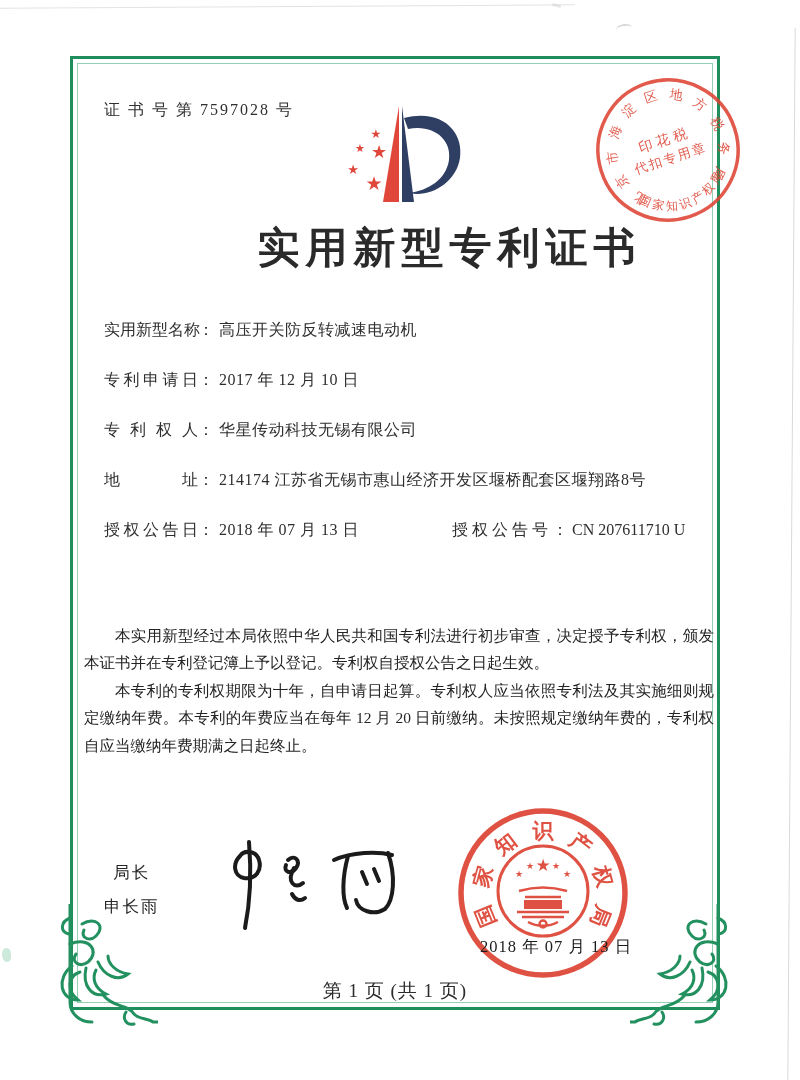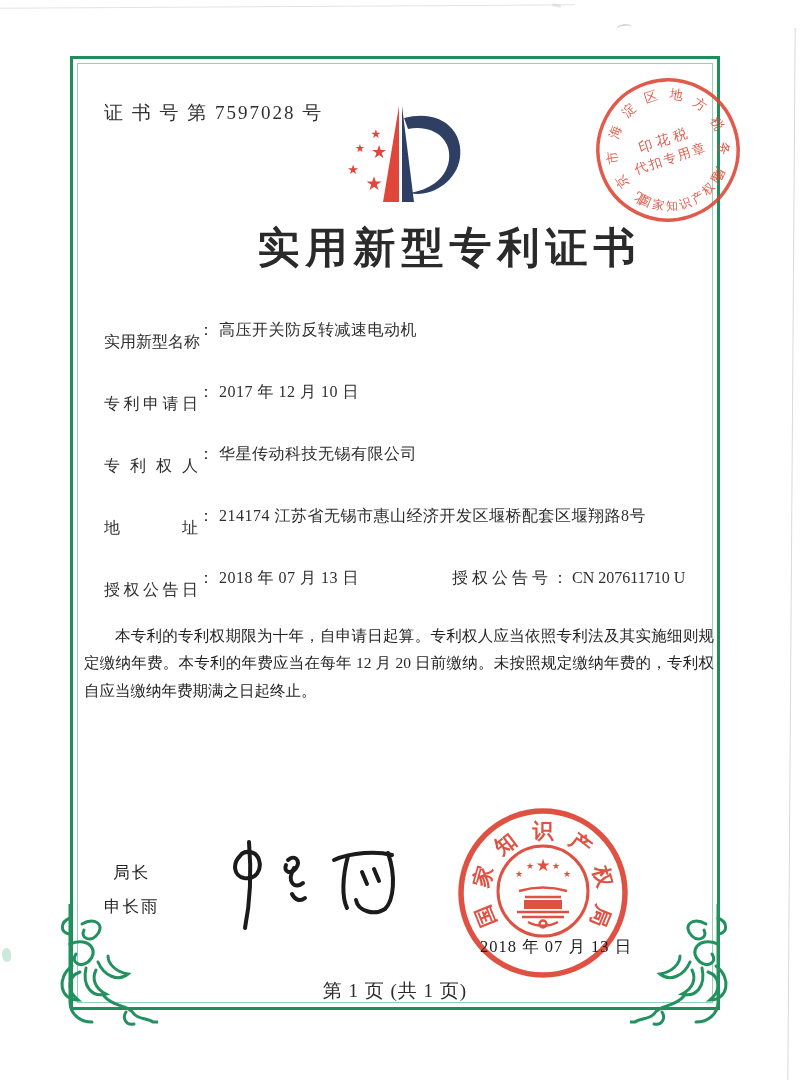--- a/index.html
+++ b/index.html
@@ -24,36 +24,36 @@
   .border-inner{
     position:absolute;left:4px;top:4px;right:4px;bottom:4px;
     border:1px solid #93d1b4;
   }
   .corner-flourish{position:absolute;width:112px;height:132px;}
   .corner-bl{left:46px;bottom:44px;}
   .corner-br{right:58px;bottom:44px;transform:scaleX(-1);}
 
   .cert-no{
     position:absolute;left:104px;top:100px;
-    font-size:19px;letter-spacing:2px;color:#303030;
+    font-size:16px;letter-spacing:2px;color:#303030;
   }
 
   .logo{position:absolute;left:330px;top:98px;width:150px;height:112px;}
 
   .title{
     position:absolute;left:70px;top:220px;width:759px;
     text-align:center;font-size:42px;font-weight:bold;
     letter-spacing:6px;color:#2a2a2a;
   }
 
   .fields{position:absolute;left:104px;top:318px;width:620px;font-size:16px;}
   .field-row{position:relative;margin-bottom:27px;line-height:23px;}
   .flabel{
     display:inline-block;width:94px;vertical-align:top;
-    text-align:justify;text-align-last:justify;white-space:nowrap;margin-top:12px;
+    text-align:justify;text-align-last:justify;white-space:nowrap;
   }
   .fcolon{display:inline-block;vertical-align:top;}
   .fvalue{display:inline-block;vertical-align:top;margin-left:1px;max-width:505px;letter-spacing:.5px;}
   .grant-no{position:absolute;left:348px;top:0;white-space:nowrap;}
   .grant-no .glabel{letter-spacing:4px;font-family:Liberation Mono, monospace;}
 
   .paragraphs{
     position:absolute;left:84px;top:622px;width:630px;
     font-size:15.5px;line-height:27.4px;text-align:justify;
     color:#242424;
@@ -194,20 +194,21 @@
       <span class="flabel">授权公告日</span><span class="fcolon">：</span>
       <span class="fvalue">2018 年 07 月 13 日</span>
       <span class="grant-no">
         <span class="glabel">授权公告号</span><span>：</span>
         <span>CN 207611710 U</span>
       </span>
     </div>
   </div>
 
   <div class="paragraphs">
+    <p>本实用新型经过本局依照中华人民共和国专利法进行初步审查，决定授予专利权，颁发本证书并在专利登记簿上予以登记。专利权自授权公告之日起生效。</p>
     <p>本专利的专利权期限为十年，自申请日起算。专利权人应当依照专利法及其实施细则规定缴纳年费。本专利的年费应当在每年 12 月 20 日前缴纳。未按照规定缴纳年费的，专利权自应当缴纳年费期满之日起终止。</p>
   </div>
 
   <div class="signer">
     <div>局长</div>
     <div>申长雨</div>
   </div>
 
   <svg class="signature-svg" width="210" height="100" viewBox="0 0 210 100">
     <g fill="none" stroke="#1b1b1b" stroke-width="4" stroke-linecap="round">

